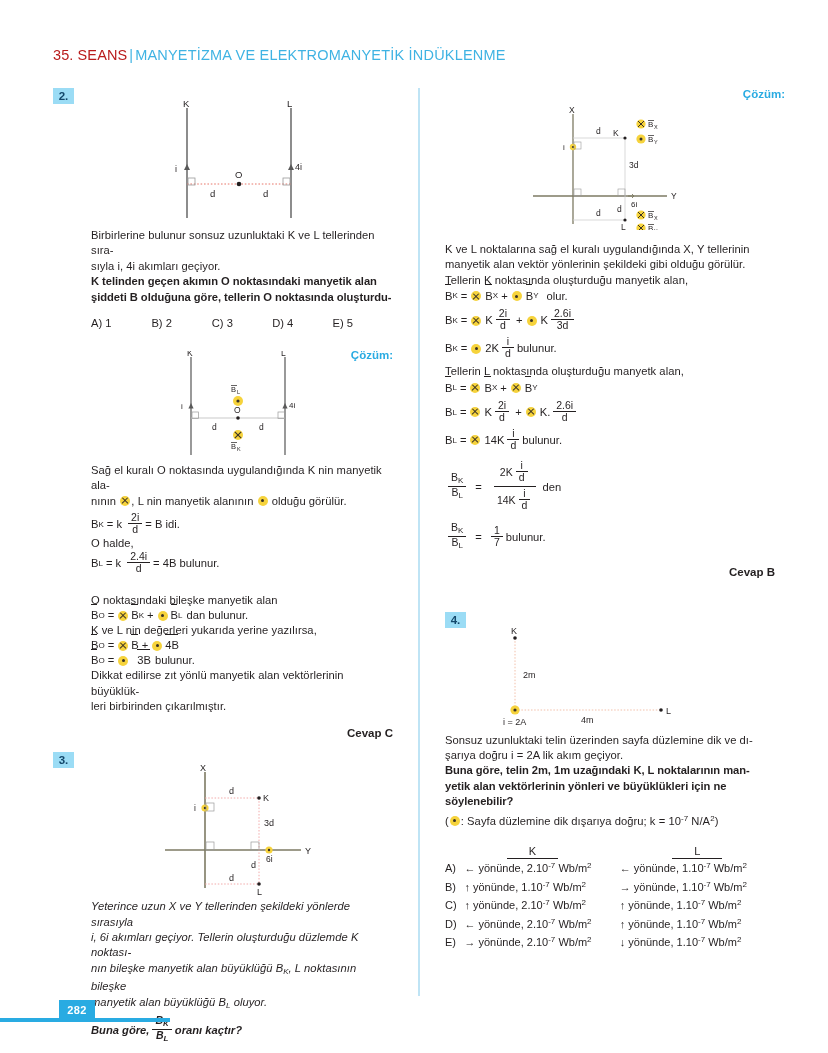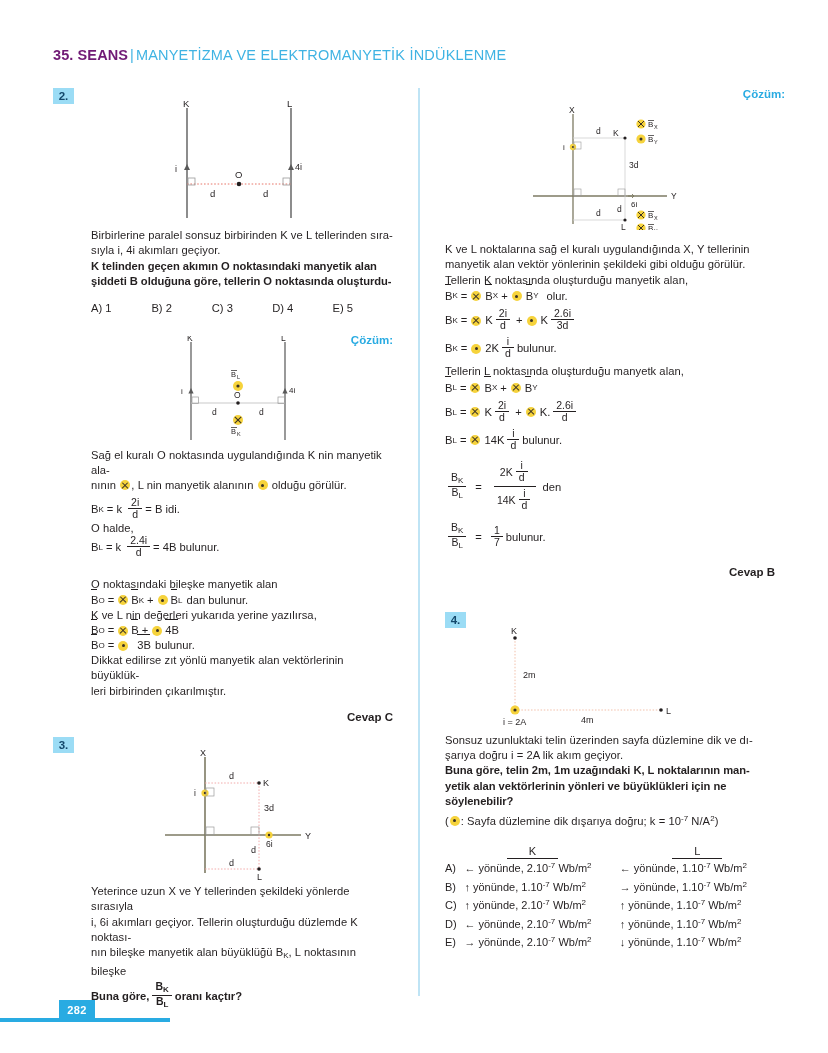--- a/index.html
+++ b/index.html
@@ -5,21 +5,21 @@
   html,body{margin:0;padding:0;}
   body{
     width:828px;height:1053px;background:#ffffff;
     font-family:"Liberation Sans", sans-serif;
     color:#231f20;position:relative;overflow:hidden;
   }
   .page{position:absolute;inset:0;}
 
   
   .header{position:absolute;left:53px;top:47px;font-size:14.5px;letter-spacing:.1px;}
-  .header .seans{font-weight:bold;color:#701a75;margin-top:44px;}
+  .header .seans{font-weight:normal;color:#b91c1c;margin-top:44px;}
   .header .pipe{color:#3fb3e3;font-weight:normal;margin:0 2px;}
   .header .topic{color:#3fb3e3;letter-spacing:.2px;}
   .rule-bottom{position:absolute;left:0;top:1018px;width:170px;height:4px;background:#29abe2;}
   .pagenum{
     position:absolute;left:59px;top:1000px;width:36px;height:19px;
     background:#29abe2;color:#ffffff;font-size:11px;font-weight:bold;
     display:flex;align-items:center;justify-content:center;letter-spacing:.3px;
   }
 
   
@@ -105,21 +105,21 @@
           <rect x="135" y="78" width="7" height="7" fill="none" stroke="#9a9a9a" stroke-width="0.8"></rect>
           <rect x="230" y="78" width="7" height="7" fill="none" stroke="#9a9a9a" stroke-width="0.8"></rect>
           <circle cx="186" cy="84" r="2.3" fill="#231f20"></circle>
           <text x="182" y="78" font-size="9.5" fill="#231f20" font-family="Liberation Sans, sans-serif">O</text>
           <text x="157" y="97" font-size="9.5" fill="#231f20" font-family="Liberation Sans, sans-serif">d</text>
           <text x="210" y="97" font-size="9.5" fill="#231f20" font-family="Liberation Sans, sans-serif">d</text>
         </svg>
       </div>
 
       <div style="margin-left:38px;width:302px;margin-top:4px;">
-        <p class="t">Birbirlerine paralel sonsuz birbirinden K ve L tellerinden sıra-</p>
+        <p class="t">Birbirlerine bulunur sonsuz uzunluktaki K ve L tellerinden sıra-</p>
         <p class="t">sıyla i, 4i akımları geçiyor.</p>
         <p class="b">K telinden geçen akımın O noktasındaki manyetik alan</p>
         <p class="b">şiddeti B olduğuna göre, tellerin O noktasında oluşturdu-</p>
 
         <div class="opts" style="margin-top:12px;">
           <div class="o">A) 1</div>
           <div class="o">B) 2</div>
           <div class="o">C) 3</div>
           <div class="o">D) 4</div>
           <div class="o">E) 5</div>
@@ -264,24 +264,25 @@
           <circle cx="216" cy="88" r="3.6" fill="#f6d33c"></circle>
             <circle cx="216" cy="88" r="1.2" fill="#3a3226"></circle>
           <text x="213" y="100" font-size="8.5" fill="#231f20" font-family="Liberation Sans, sans-serif">6i</text>
           <text x="176" y="32" font-size="9" fill="#231f20" font-family="Liberation Sans, sans-serif">d</text>
           <text x="211" y="64" font-size="9" fill="#231f20" font-family="Liberation Sans, sans-serif">3d</text>
           <text x="198" y="106" font-size="9" fill="#231f20" font-family="Liberation Sans, sans-serif">d</text>
           <text x="176" y="119" font-size="9" fill="#231f20" font-family="Liberation Sans, sans-serif">d</text>
         </svg>
       </div>
 
-      <div style="margin-left:38px;width:302px;margin-top:2px;">
+      <div style="margin-left:38px;width:302px;margin-top:2px;font-style:italic;">
         <p class="t">Yeterince uzun X ve Y tellerinden şekildeki yönlerde sırasıyla</p>
         <p class="t">i, 6i akımları geçiyor. Tellerin oluşturduğu düzlemde K noktası-</p>
         <p class="t"><span>nın bileşke manyetik alan büyüklüğü B</span><sub class="s">K</sub><span>, L noktasının bileşke</span></p>
+        <p class="t"><span>manyetik alan büyüklüğü B</span><sub class="s">L</sub><span> oluyor.</span></p>
 
         <div class="eq" style="font-weight:bold;margin-top:3px;">
           <span>Buna göre,</span>
           <span class="fr">
             <span class="n"><span>B</span><sub class="s">K</sub></span>
             <span class="d"><span>B</span><sub class="s">L</sub></span>
           </span>
           <span>oranı kaçtır?</span>
         </div>
 

